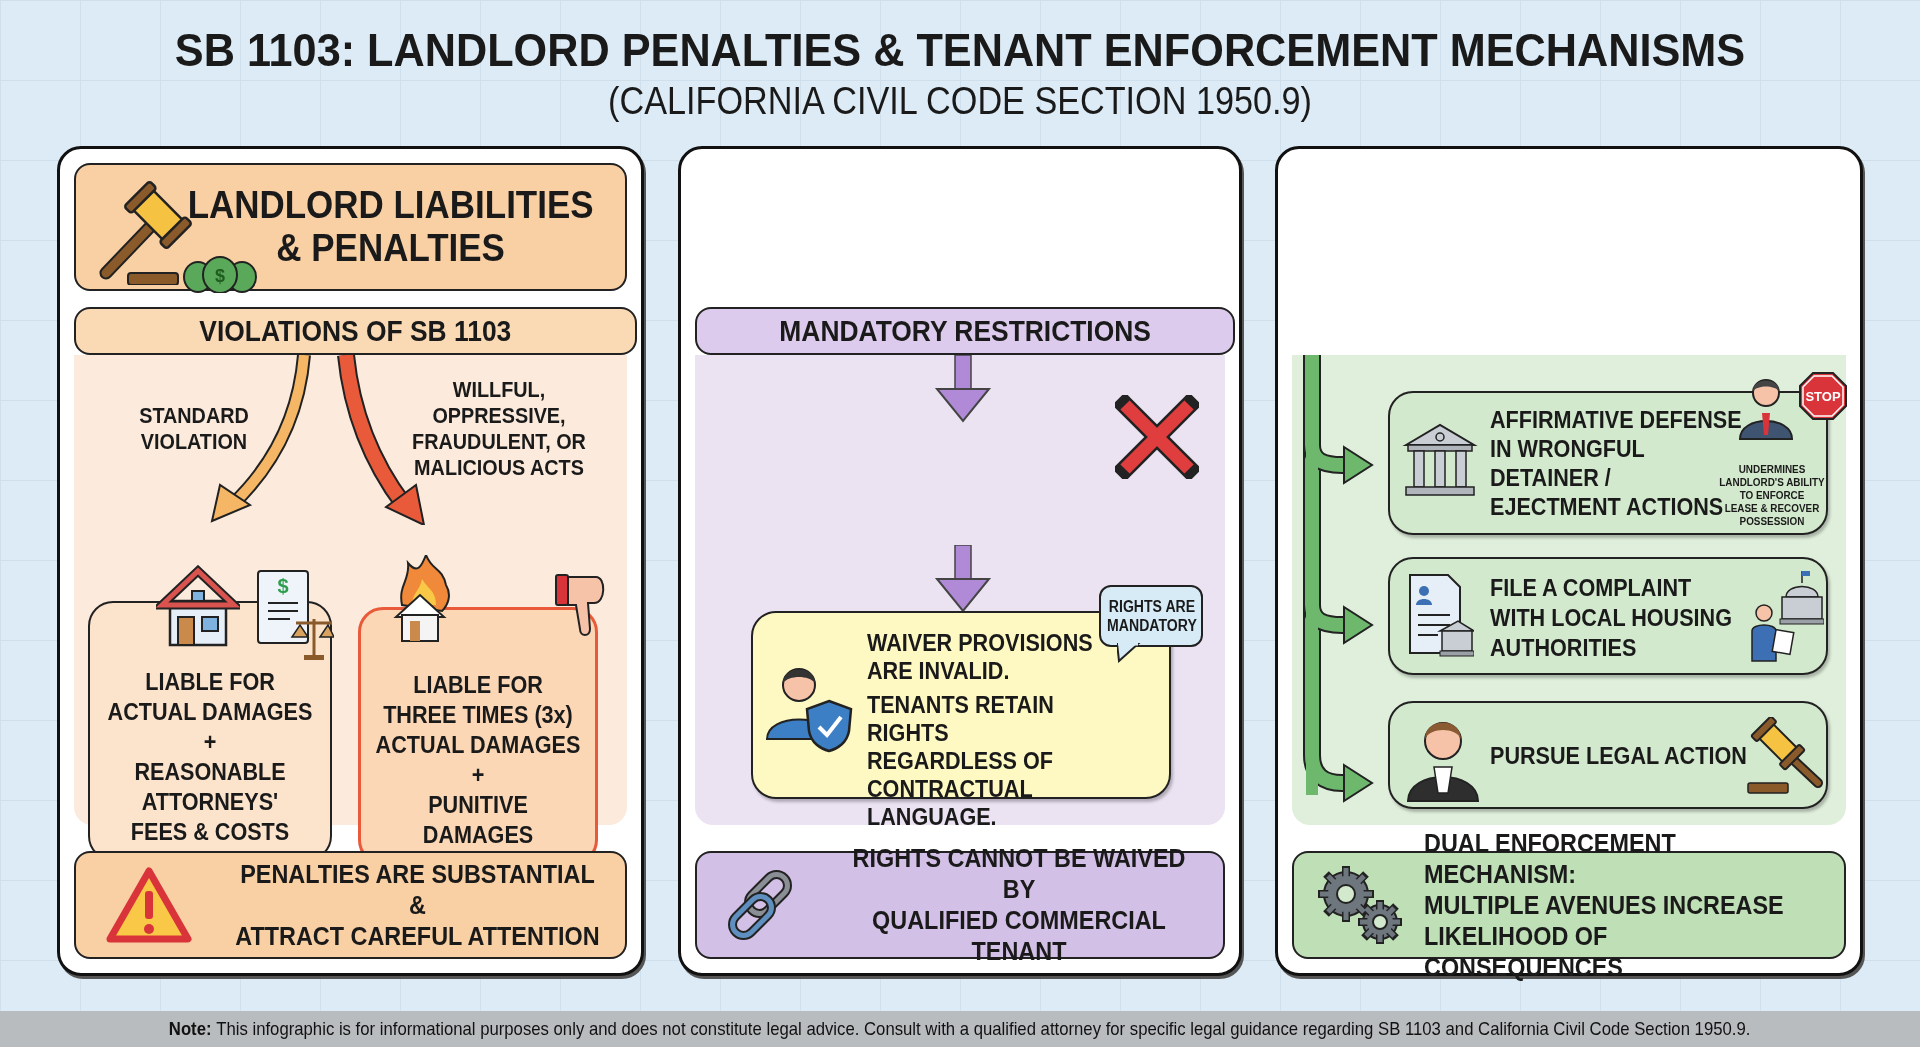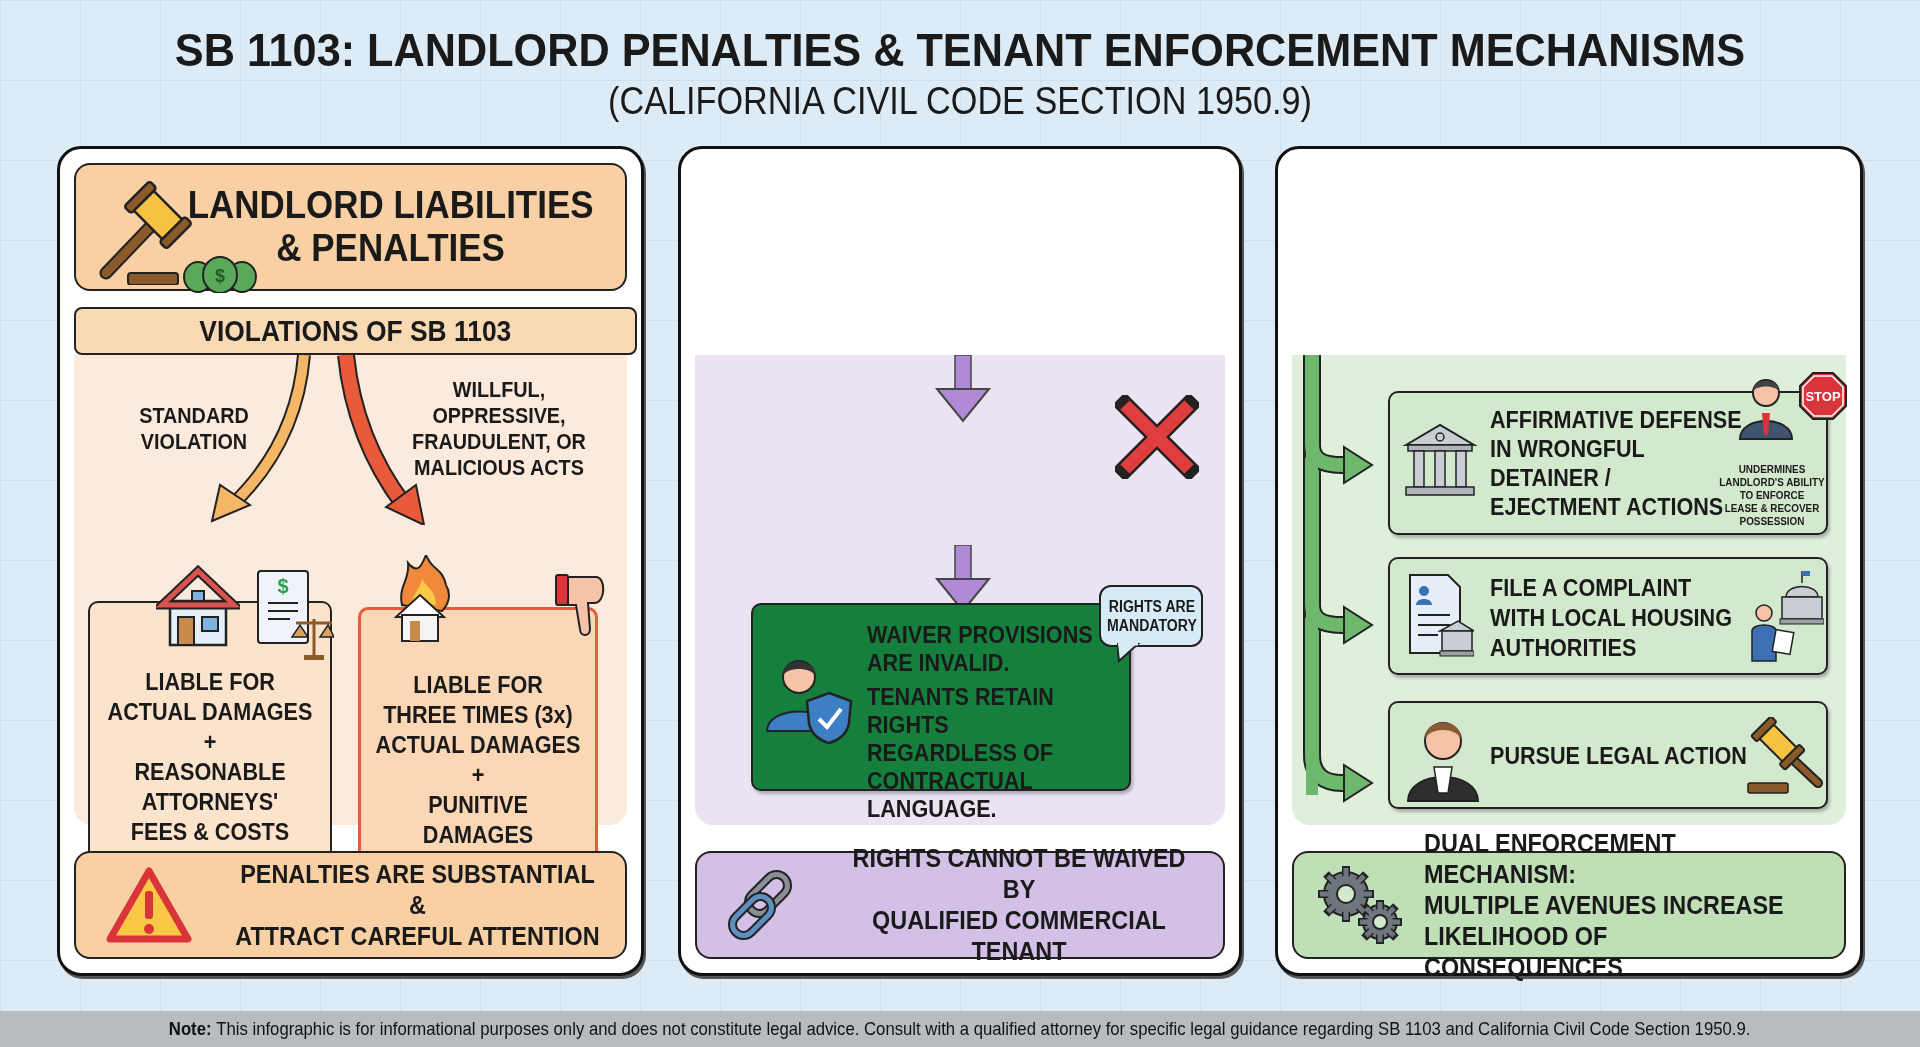--- a/index.html
+++ b/index.html
@@ -15,33 +15,33 @@
     color:#1a1a1a;
   }
   .title{position:absolute;left:0;top:22px;width:1920px;text-align:center;font-weight:bold;font-size:47px;letter-spacing:0px;transform:scaleX(0.92);transform-origin:center;}
   .subtitle{position:absolute;left:0;top:80px;width:1920px;text-align:center;font-size:38px;transform:scaleX(0.9);}
   .col{position:absolute;top:146px;height:830px;background:#fff;border:3px solid #111;border-radius:24px;box-shadow:2px 3px 0 #555;}
   .col1{left:57px;width:587px}
   .col2{left:678px;width:564px}
   .col3{left:1275px;width:588px}
   .hdr{position:absolute;left:14px;right:14px;top:14px;height:128px;border:2px solid #222;border-radius:16px;display:flex;align-items:center;justify-content:center}
   .hdr-text{font-weight:bold;font-size:38px;line-height:43px;text-align:center;transform:scaleX(0.92)}
-  .sub{position:absolute;left:14px;right:4px;top:158px;height:48px;border:2px solid #222;border-radius:8px;display:flex;align-items:center;justify-content:center;font-weight:bold;font-size:30px}
+  .sub{position:absolute;left:14px;right:4px;top:158px;height:48px;border:2px solid #222;border-radius:16px;display:flex;align-items:center;justify-content:center;font-weight:bold;font-size:30px}
   .sub span{transform:scaleX(0.88);display:inline-block}
   .body-bg{position:absolute;left:14px;right:14px;top:206px;height:470px;border-radius:0 0 18px 18px}
   .foot{position:absolute;left:14px;right:14px;bottom:14px;height:108px;border:2px solid #222;border-radius:16px;display:flex;align-items:center}
   .foot-text{font-weight:bold;font-size:26px;line-height:31px;transform:scaleX(0.9);transform-origin:left center}
   
   .orange{background:#f9cfa4}
   .orange-l{background:#fcebdc}
   .purple{background:#d3c0e6}
   .purple-l{background:#ebe2f2}
   .green{background:#bfdfb6}
   .green-l{background:#e0efdc}
-  .card{position:absolute;border:2px solid #222;border-radius:10px;box-shadow:2px 3px 3px rgba(0,0,0,.25)}
+  .card{position:absolute;border:2px solid #222;border-radius:25px;box-shadow:2px 3px 3px rgba(0,0,0,.25)}
   .ct{font-weight:bold;font-size:24px;line-height:30px;text-align:center;transform:scaleX(0.9)}
   .lbl{position:absolute;font-weight:bold;font-size:22px;line-height:26px;text-align:center;transform:scaleX(0.9)}
   .note{position:absolute;left:0;top:1011px;width:1920px;height:36px;background:#b9bcbe;display:flex;align-items:center;justify-content:center;font-size:19px;color:#111}
   .note span{transform:scaleX(0.88);display:inline-block;white-space:nowrap}
   svg{display:block}
 </style>
 </head>
 <body>
 
 <div class="title">SB 1103: LANDLORD PENALTIES &amp; TENANT ENFORCEMENT MECHANISMS</div>
@@ -173,37 +173,40 @@
     </div>
     <div class="foot-text" style="text-align:center;transform-origin:center">
       <div>PENALTIES ARE SUBSTANTIAL &amp;</div>
       <div>ATTRACT CAREFUL ATTENTION</div>
     </div>
   </div>
 </div>
 
 <div class="col col2">
 
+  <div class="sub purple" style="background:#dccbec">
+    <span>MANDATORY RESTRICTIONS</span>
+  </div>
 
   <div class="body-bg purple-l">
     <svg width="60" height="70" style="position:absolute;left:238px;top:0">
       <rect x="22" y="0" width="16" height="34" fill="#b08ad6" stroke="#444" stroke-width="1.5"></rect>
       <polygon points="4,34 56,34 30,66" fill="#b08ad6" stroke="#444" stroke-width="2"></polygon>
     </svg>
     <svg width="84" height="84" style="position:absolute;left:420px;top:40px">
       <line x1="10" y1="10" x2="74" y2="74" stroke="#222" stroke-width="18" stroke-linecap="square"></line>
       <line x1="74" y1="10" x2="10" y2="74" stroke="#222" stroke-width="18" stroke-linecap="square"></line>
       <line x1="10" y1="10" x2="74" y2="74" stroke="#e03e3e" stroke-width="13"></line>
       <line x1="74" y1="10" x2="10" y2="74" stroke="#e03e3e" stroke-width="13"></line>
     </svg>
     <svg width="60" height="70" style="position:absolute;left:238px;top:190px">
       <rect x="22" y="0" width="16" height="34" fill="#b08ad6" stroke="#444" stroke-width="1.5"></rect>
       <polygon points="4,34 56,34 30,66" fill="#b08ad6" stroke="#444" stroke-width="2"></polygon>
     </svg>
-    <div class="card" style="left:56px;top:248px;width:380px;height:188px;background:#15803d">
+    <div class="card" style="left:56px;top:256px;width:420px;height:188px;background:#fef9c3">
       <div style="position:absolute;left:12px;top:44px">
         <svg width="90" height="96" viewBox="0 0 90 96">
           <circle cx="34" cy="28" r="16" fill="#f6c3a8" stroke="#222" stroke-width="2"></circle>
           <path d="M18 26 C18 8 50 8 50 26 C44 18 24 18 18 26 Z" fill="#333"></path>
           <path d="M2 82 C2 56 66 56 66 82 Z" fill="#3d7fc4" stroke="#222" stroke-width="2"></path>
           <path d="M64 44 L86 52 L84 74 C82 86 72 92 64 94 C56 92 46 86 44 74 L42 52 Z" fill="#3d7fc4" stroke="#222" stroke-width="2.5"></path>
           <path d="M54 70 L62 78 L76 60" fill="none" stroke="#fff" stroke-width="4"></path>
         </svg>
       </div>
       <div class="ct" style="position:absolute;left:114px;top:16px;text-align:left;transform-origin:left;line-height:28px">

